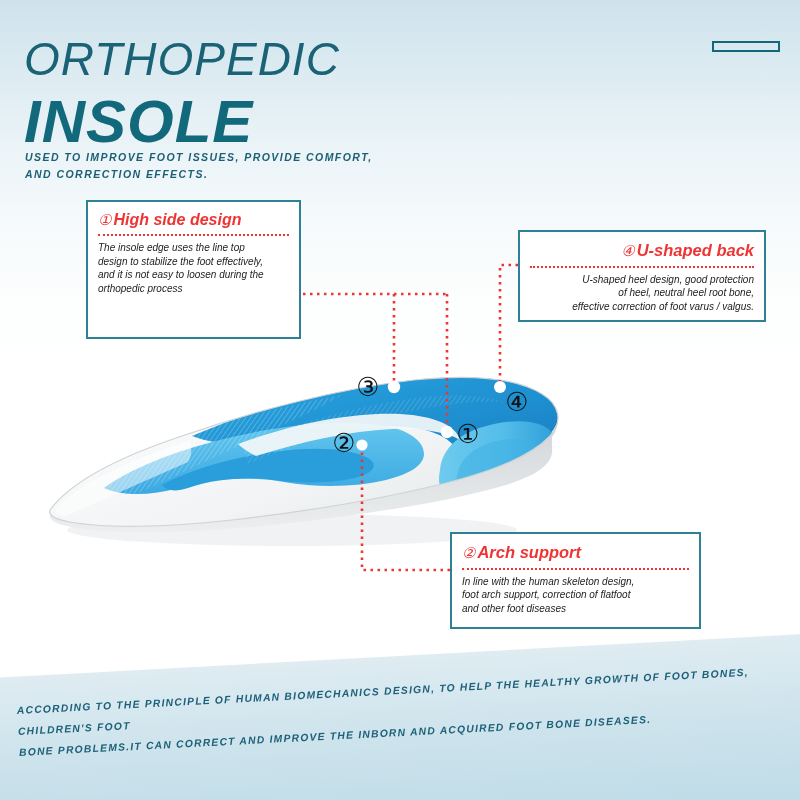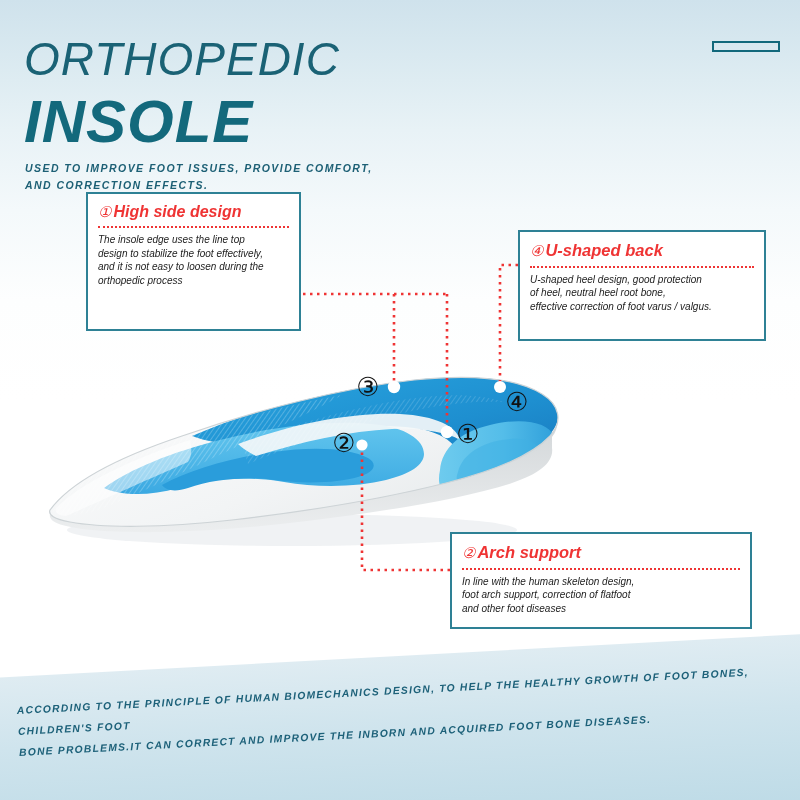--- a/index.html
+++ b/index.html
@@ -70,21 +70,21 @@
     letter-spacing: 1px;
     font-weight: 800;
     color: #13697c;
     line-height: 1.12;
     margin-top: 6px;
     white-space: nowrap;
   }
   .subtitle {
     position: absolute;
     left: 25px;
-    top: 160px;
+    top: 149px;
     font-size: 10.5px;
     font-weight: 700;
     letter-spacing: 1.45px;
     color: #1d6075;
     line-height: 1.65;
     white-space: pre-line;
   }
   .header-deco {
     position: absolute;
     left: 712px;
@@ -140,26 +140,26 @@
     margin: 5px 0 5px 0;
     height: 0;
   }
   .callout .body {
     color: #222222;
     font-size: 10px;
     line-height: 1.36;
     white-space: pre-line;
   }
 
-  #callout-1 { left: 86px;  top: 192px; width: 215px; height: 139px; }
+  #callout-1 { left: 86px;  top: 200px; width: 215px; height: 139px; }
   #callout-1 .head { font-size: 16px; }
   #callout-1 .divider { margin-top: 4px; }
 
-  #callout-4 { left: 518px; top: 230px; width: 248px; height: 111px; }
-  #callout-2 { left: 450px; top: 532px; width: 302px; height: 97px; }
+  #callout-4 { left: 518px; top: 230px; width: 248px; height: 92px; text-align: right; }
+  #callout-2 { left: 450px; top: 532px; width: 251px; height: 97px; }
 
   
   .footer-text {
     position: absolute;
     left: 18px;
     top: 700px;
     width: 790px;
     transform: rotate(-3.0deg);
     transform-origin: left center;
     color: #1d6179;

